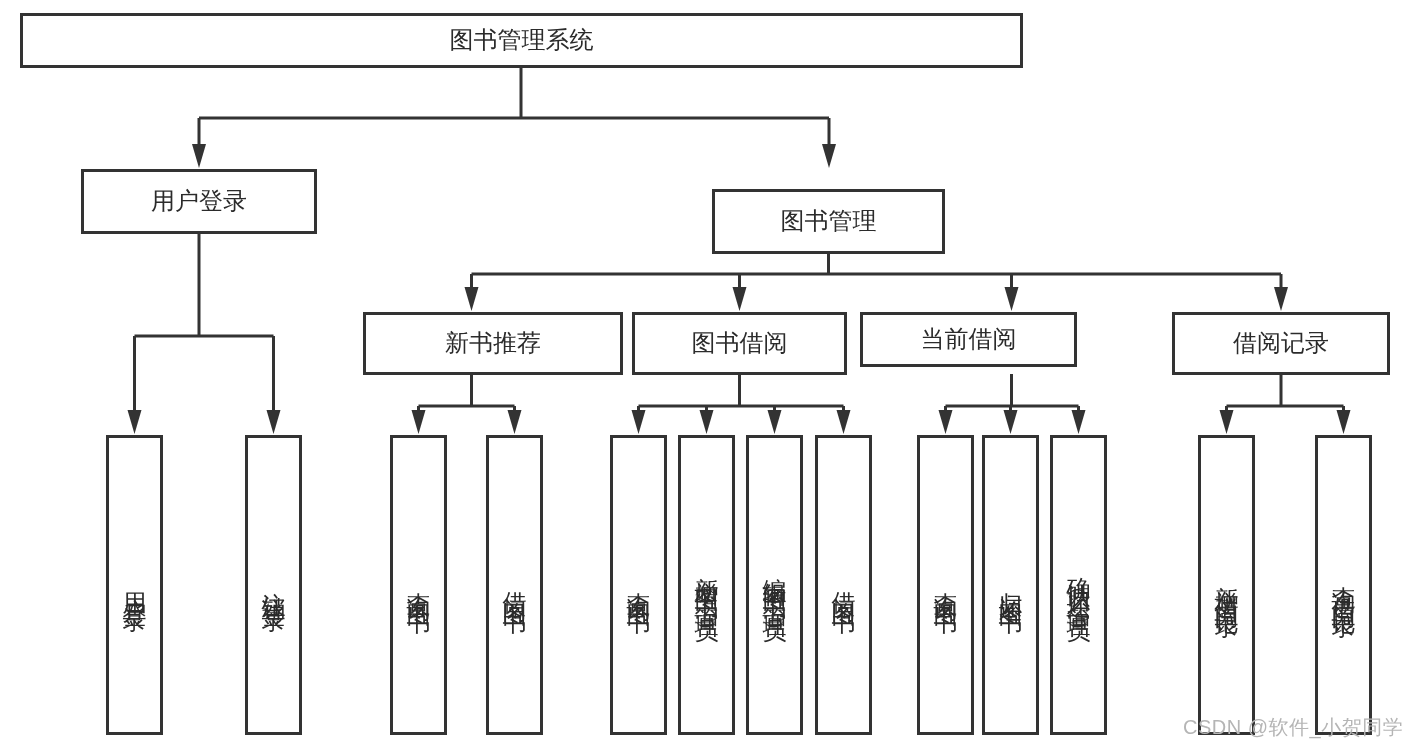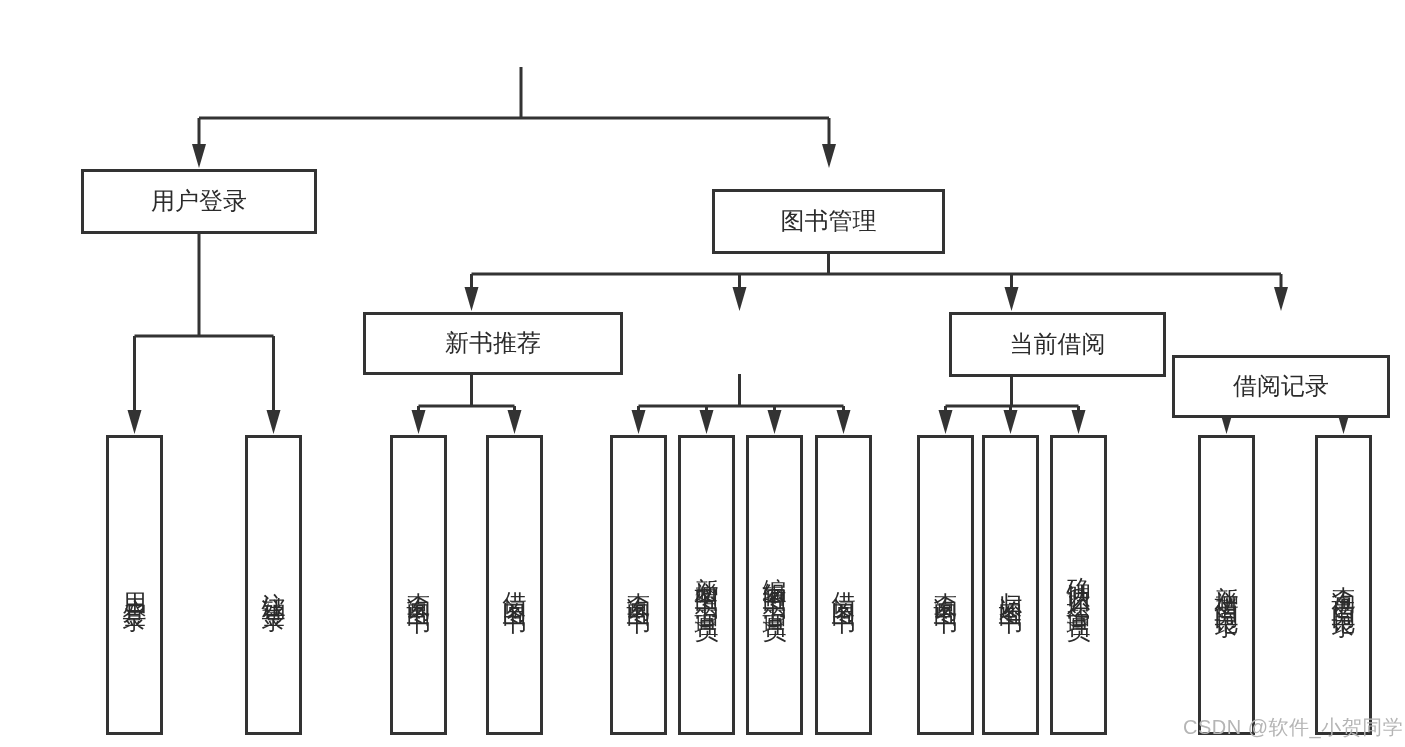--- a/index.html
+++ b/index.html
@@ -39,22 +39,22 @@
     white-space: normal;
   }
   
   #root            { left: 20px;  top: 13px;  width: 1003px; height: 55px; }
   
   #user-login      { left: 81px;  top: 169px; width: 236px;  height: 65px; }
   #book-mgmt       { left: 712px; top: 169px; width: 233px;  height: 65px; margin-top: 20px; }
   
   #new-books       { left: 363px;  top: 312px; width: 260px; height: 63px; }
   #book-borrow     { left: 632px;  top: 312px; width: 215px; height: 63px; }
-  #current-borrow  { left: 949px;  top: 312px; width: 217px; height: 65px; }
-  #borrow-records  { left: 1172px; top: 312px; width: 218px; height: 63px; margin-top: 43px; }
+  #current-borrow  { left: 860px;  top: 312px; width: 217px; height: 55px; }
+  #borrow-records  { left: 1172px; top: 312px; width: 218px; height: 63px; }
   
   .leaf { top: 435px; width: 57px; height: 300px; }
   #leaf-user-login        { left: 106px; }
   #leaf-logout            { left: 245px; }
   #leaf-nb-query          { left: 390px; }
   #leaf-nb-borrow         { left: 486px; }
   #leaf-bb-query          { left: 610px; }
   #leaf-bb-add            { left: 678px; }
   #leaf-bb-edit           { left: 746px; }
   #leaf-bb-borrow         { left: 815px; }
@@ -104,25 +104,27 @@
       <path d="M767.5 410 L781.5 410 L774.5 434 Z"></path>
       <path d="M836.5 410 L850.5 410 L843.5 434 Z"></path>
       <path d="M938.5 410 L952.5 410 L945.5 434 Z"></path>
       <path d="M1003.5 410 L1017.5 410 L1010.5 434 Z"></path>
       <path d="M1071.5 410 L1085.5 410 L1078.5 434 Z"></path>
       <path d="M1219.5 410 L1233.5 410 L1226.5 434 Z"></path>
       <path d="M1336.5 410 L1350.5 410 L1343.5 434 Z"></path>
     </g>
   </svg>
 
+  <div class="node" id="root">图书管理系统</div>
 
   <div class="node" id="user-login">用户登录</div>
   <div class="node" id="book-mgmt">图书管理</div>
 
   <div class="node" id="new-books">新书推荐</div>
+  <div class="node" id="book-borrow">图书借阅</div>
   <div class="node" id="current-borrow">当前借阅</div>
   <div class="node" id="borrow-records">借阅记录</div>
 
   <div class="node leaf" id="leaf-user-login">用户登录</div>
   <div class="node leaf" id="leaf-logout">注销登录</div>
   <div class="node leaf" id="leaf-nb-query">查询图书</div>
   <div class="node leaf" id="leaf-nb-borrow">借阅图书</div>
   <div class="node leaf" id="leaf-bb-query">查询图书</div>
   <div class="node leaf" id="leaf-bb-add">新增图书（管理员）</div>
   <div class="node leaf" id="leaf-bb-edit">编辑图书（管理员）</div>

